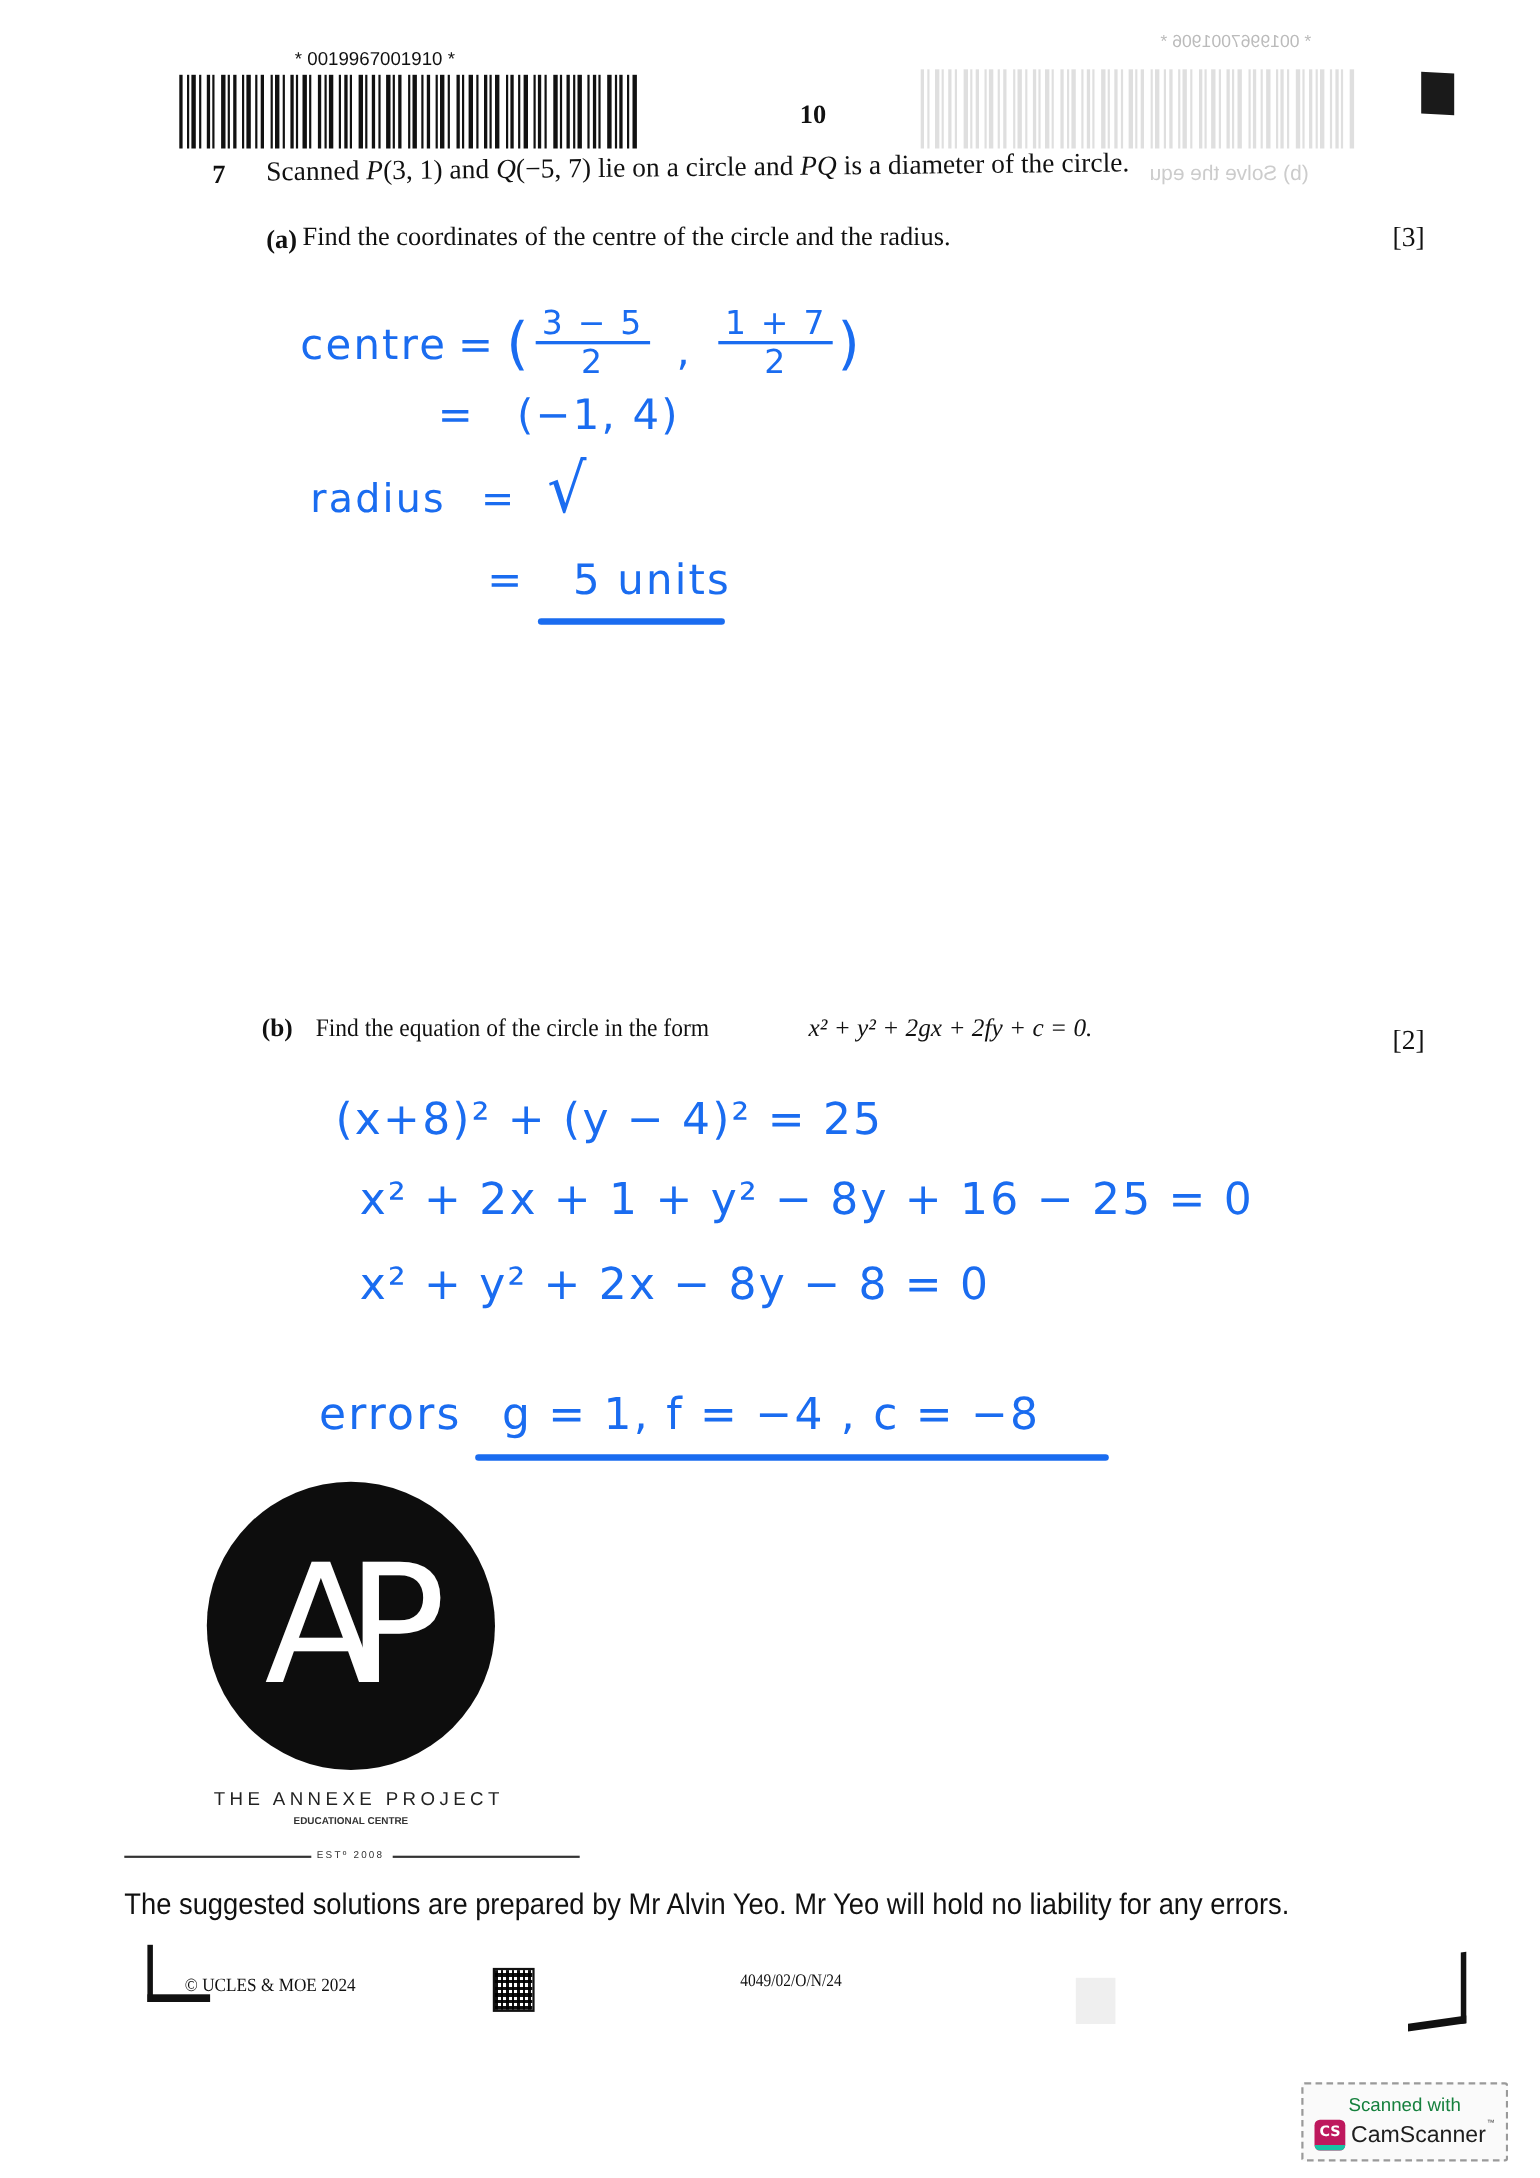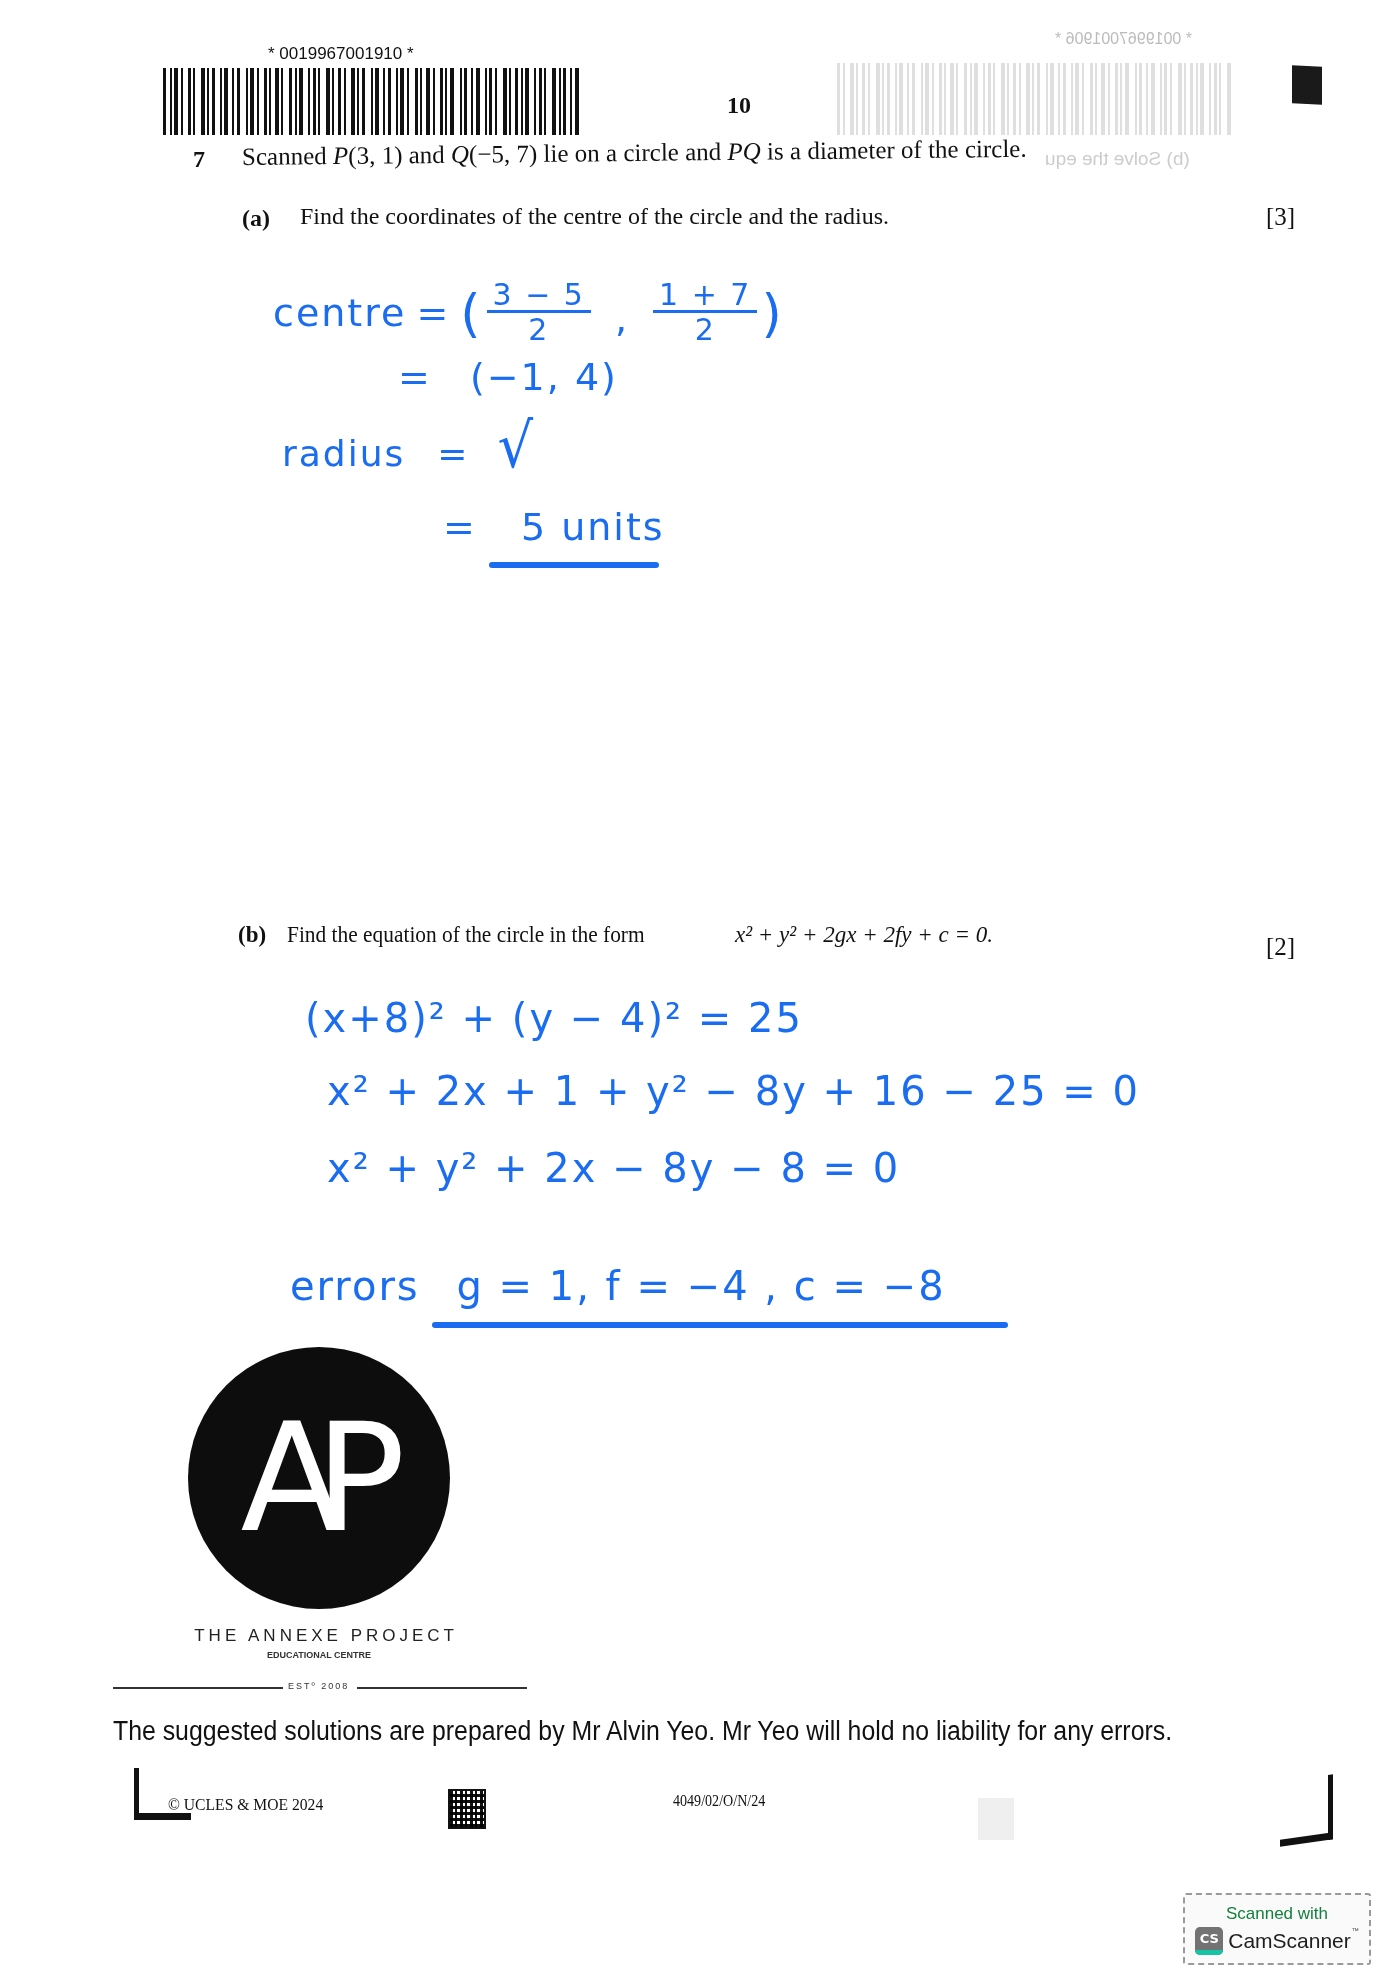--- a/index.html
+++ b/index.html
@@ -59,21 +59,21 @@
       repeating-linear-gradient(0deg,#111 0 3px,#fff 3px 6px);
     background-blend-mode:multiply;
     border:2px solid #111;
   }
 
   .cs-badge {
     border:2px dashed #9a9a9a; background:#fafafa; border-radius:3px;
     display:flex; flex-direction:column; align-items:center; justify-content:center;
   }
   .cs-logo {
-    width:28px; height:28px; border-radius:5px; background:#737373;
+    width:28px; height:28px; border-radius:5px; background:#be185d;
     color:#fff; font-family:"DejaVu Sans", sans-serif; font-weight:bold; font-size:13px;
     display:flex; align-items:center; justify-content:center; position:relative; overflow:hidden;
   }
   .cs-logo::after { content:""; position:absolute; left:0; right:0; bottom:0; height:5px; background:#17c3a4; }
 </style>
 </head>
 <body>
 
 <div class="abs sans" style="left:268px; top:44px; font-size:17px;">* 0019967001910 *</div>
 
@@ -217,21 +217,21 @@
 </div>
 <div class="abs" style="left:1292px; top:66px; width:30px; height:38px; background:#1a1a1a; transform:skewY(3deg);"></div>
 
 <div class="abs qnum serif" style="left:193px; top:146px;">7</div>
 <div class="abs qtext serif" style="left:242px; top:143px; white-space:nowrap; transform:rotate(-0.6deg); transform-origin:left;">
   <span>Scanned </span><span class="it">P</span><span>(3, 1) and </span><span class="it">Q</span><span>(−5, 7) lie on a circle and </span><span class="it">PQ</span><span> is a diameter of the circle.</span>
 </div>
 <div class="abs sans" style="left:1045px; top:148px; font-size:19px; color:#ccc; transform:scaleX(-1);">(b)  Solve the equ</div>
 
 <div class="abs serif" style="left:242px; top:205px; font-size:24px; font-weight:bold;">(a)</div>
-<div class="abs serif" style="left:300px; top:203px; font-size:24px;">Find the coordinates of the centre of the circle and the radius.</div>
+<div class="abs serif" style="left:275px; top:203px; font-size:24px;">Find the coordinates of the centre of the circle and the radius.</div>
 <div class="abs serif marks" style="left:1266px; top:203px;">[3]</div>
 
 <div class="abs hand" style="left:273px; top:280px; font-size:38px; display:flex; align-items:center; white-space:nowrap;">
   <span>centre</span>
   <span style="margin:0 10px;">=</span>
   <span style="font-size:52px; line-height:1;">(</span>
   <span class="frac">
     <span class="num">3 − 5</span>
     <span class="den">2</span>
   </span>

